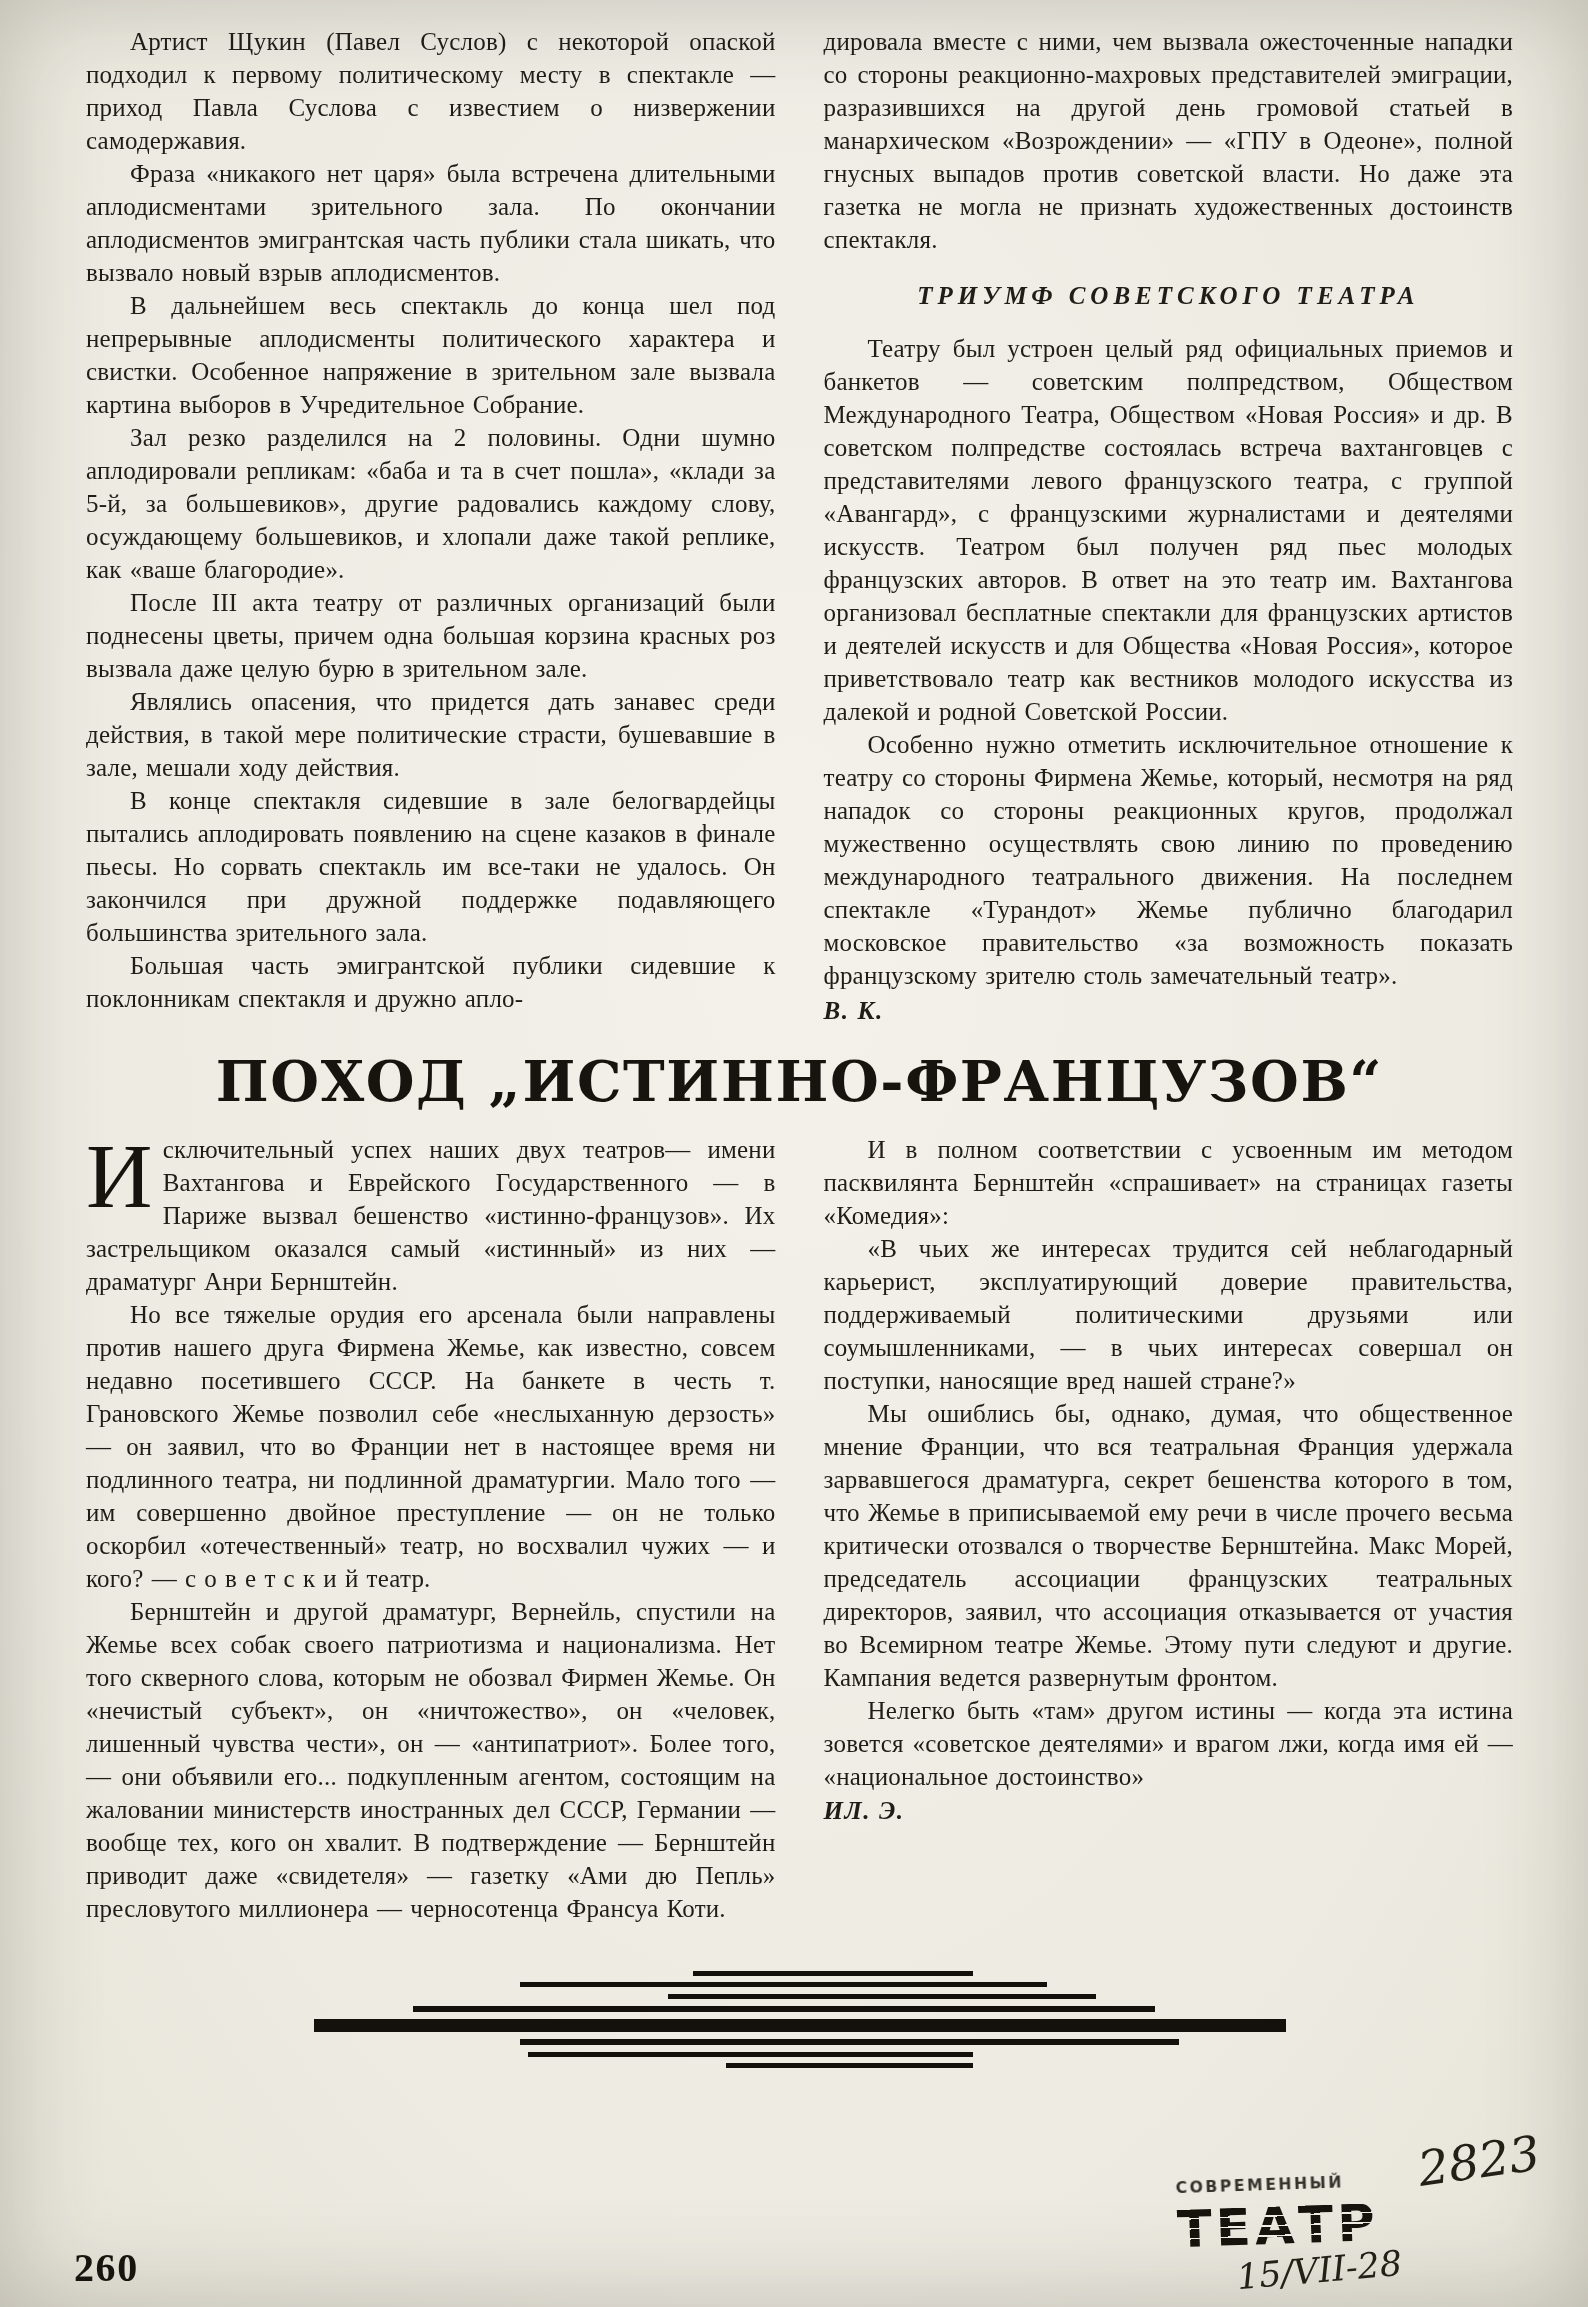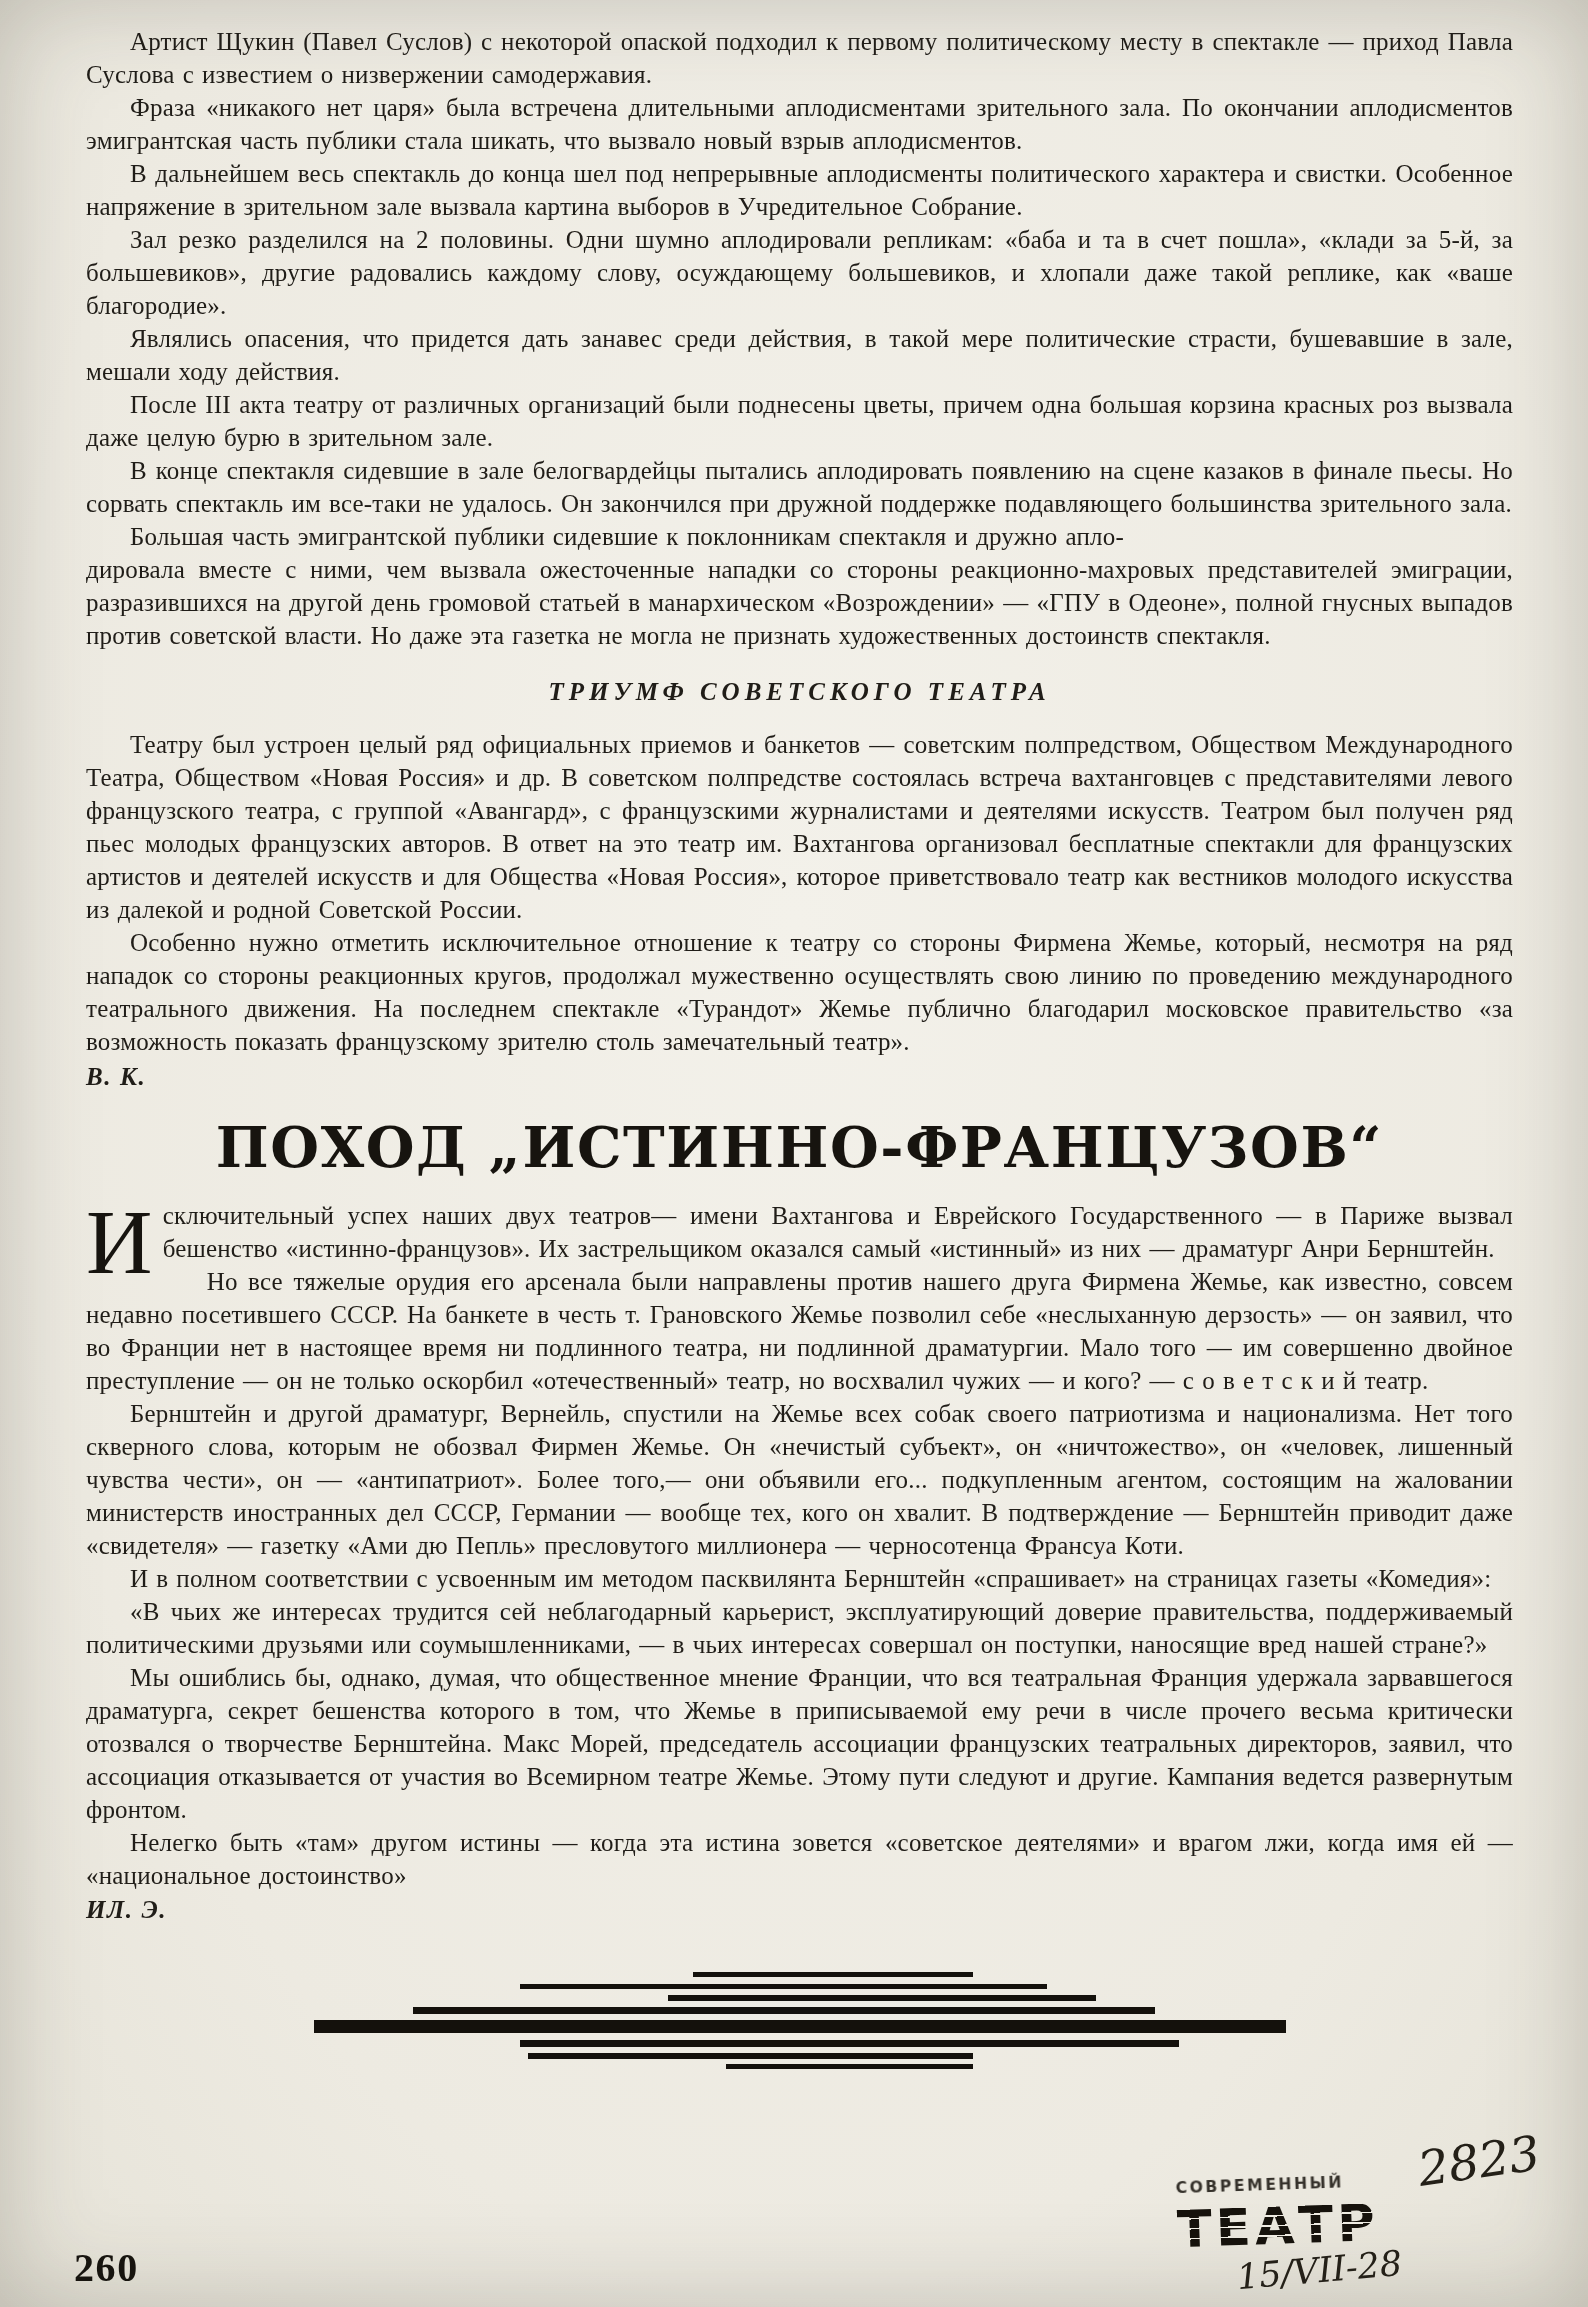--- a/index.html
+++ b/index.html
@@ -10,21 +10,21 @@
     margin:0 auto;
     background:#f0eee6;
     background-image:radial-gradient(ellipse at 50% 40%, #f3f1ea 0%, #edeae1 70%, #e6e3d8 100%);
     color:#201d18;
     font-family:"Liberation Serif", serif;
     font-size:25px; line-height:33px;
     overflow:hidden;
     box-shadow:inset 0 0 99px rgba(60,55,45,.25);
   }
   .inner{ padding:25px 76px 0 86px; }
-  .cols{ display:grid; grid-template-columns:1fr; column-gap:48px; }
+  .cols{ display:grid; grid-template-columns:1fr 1fr; column-gap:48px; }
   p.para{
     text-align:justify;
     text-indent:44px;
     word-spacing:1.6px;
     letter-spacing:0.2px;
   }
   p.noindent{ text-indent:0; }
   .section-title{
     text-align:center;
     font-style:italic;
@@ -134,22 +134,22 @@
 
 <div class="page">
   <div class="inner">
 
     <section class="cols">
       <div>
         <p class="para">Артист Щукин (Павел Суслов) с некоторой опаской подходил к первому политическому месту в спектакле — приход Павла Суслова с известием о низвержении самодержавия.</p>
         <p class="para">Фраза «никакого нет царя» была встречена длительными аплодисментами зрительного зала. По окончании аплодисментов эмигрантская часть публики стала шикать, что вызвало новый взрыв аплодисментов.</p>
         <p class="para">В дальнейшем весь спектакль до конца шел под непрерывные аплодисменты политического характера и свистки. Особенное напряжение в зрительном зале вызвала картина выборов в Учредительное Собрание.</p>
         <p class="para">Зал резко разделился на 2 половины. Одни шумно аплодировали репликам: «баба и та в счет пошла», «клади за 5-й, за большевиков», другие радовались каждому слову, осуждающему большевиков, и хлопали даже такой реплике, как «ваше благородие».</p>
+        <p class="para">После III акта театру от различных организаций были поднесены цветы, причем одна большая корзина красных роз вызвала даже целую бурю в зрительном зале.</p>
         <p class="para">Являлись опасения, что придется дать занавес среди действия, в такой мере политические страсти, бушевавшие в зале, мешали ходу действия.</p>
-        <p class="para">После III акта театру от различных организаций были поднесены цветы, причем одна большая корзина красных роз вызвала даже целую бурю в зрительном зале.</p>
         <p class="para">В конце спектакля сидевшие в зале белогвардейцы пытались аплодировать появлению на сцене казаков в финале пьесы. Но сорвать спектакль им все-таки не удалось. Он закончился при дружной поддержке подавляющего большинства зрительного зала.</p>
         <p class="para">Большая часть эмигрантской публики сидевшие к поклонникам спектакля и дружно апло-</p>
       </div>
       <div>
         <p class="para noindent">дировала вместе с ними, чем вызвала ожесточенные нападки со стороны реакционно-махровых представителей эмиграции, разразившихся на другой день громовой статьей в манархическом «Возрождении» — «ГПУ в Одеоне», полной гнусных выпадов против советской власти. Но даже эта газетка не могла не признать художественных достоинств спектакля.</p>
         <h2 class="section-title">ТРИУМФ СОВЕТСКОГО ТЕАТРА</h2>
         <p class="para">Театру был устроен целый ряд официальных приемов и банкетов — советским полпредством, Обществом Международного Театра, Обществом «Новая Россия» и др. В советском полпредстве состоялась встреча вахтанговцев с представителями левого французского театра, с группой «Авангард», с французскими журналистами и деятелями искусств. Театром был получен ряд пьес молодых французских авторов. В ответ на это театр им. Вахтангова организовал бесплатные спектакли для французских артистов и деятелей искусств и для Общества «Новая Россия», которое приветствовало театр как вестников молодого искусства из далекой и родной Советской России.</p>
         <p class="para">Особенно нужно отметить исключительное отношение к театру со стороны Фирмена Жемье, который, несмотря на ряд нападок со стороны реакционных кругов, продолжал мужественно осуществлять свою линию по проведению международного театрального движения. На последнем спектакле «Турандот» Жемье публично благодарил московское правительство «за возможность показать французскому зрителю столь замечательный театр».</p>
         <div class="byline">В. К.</div>
       </div>

